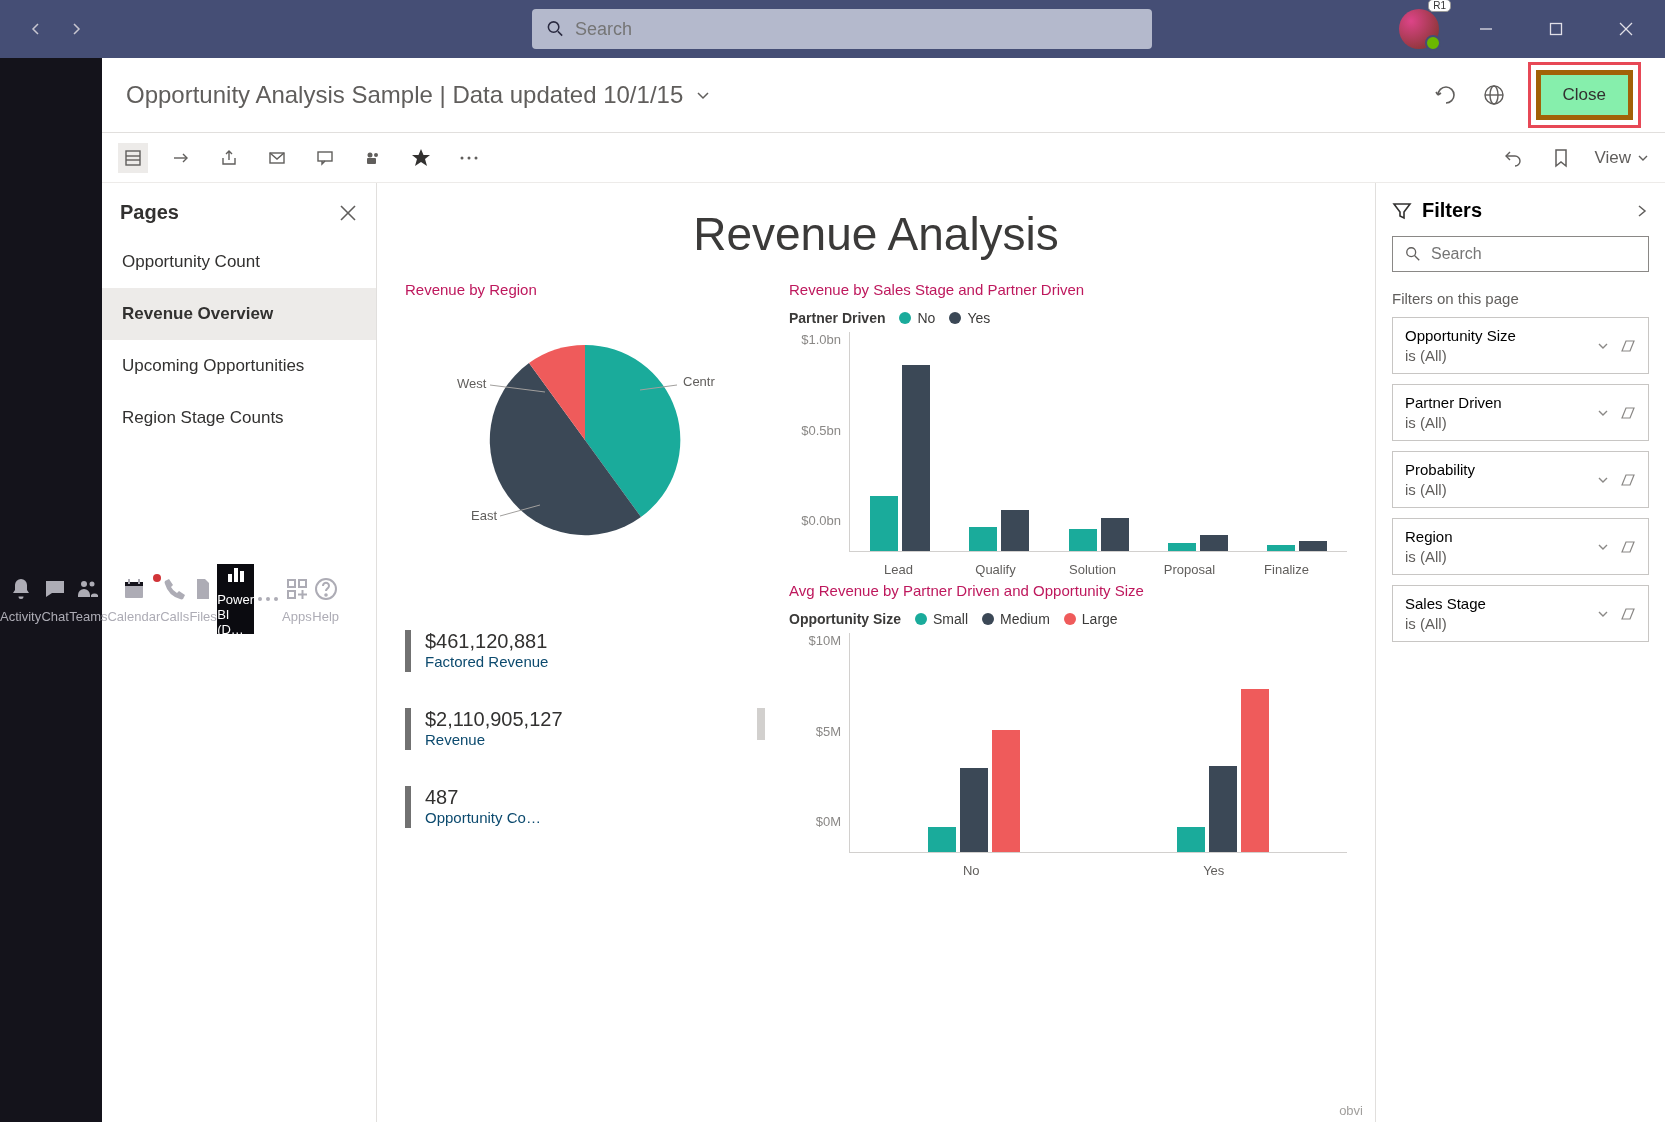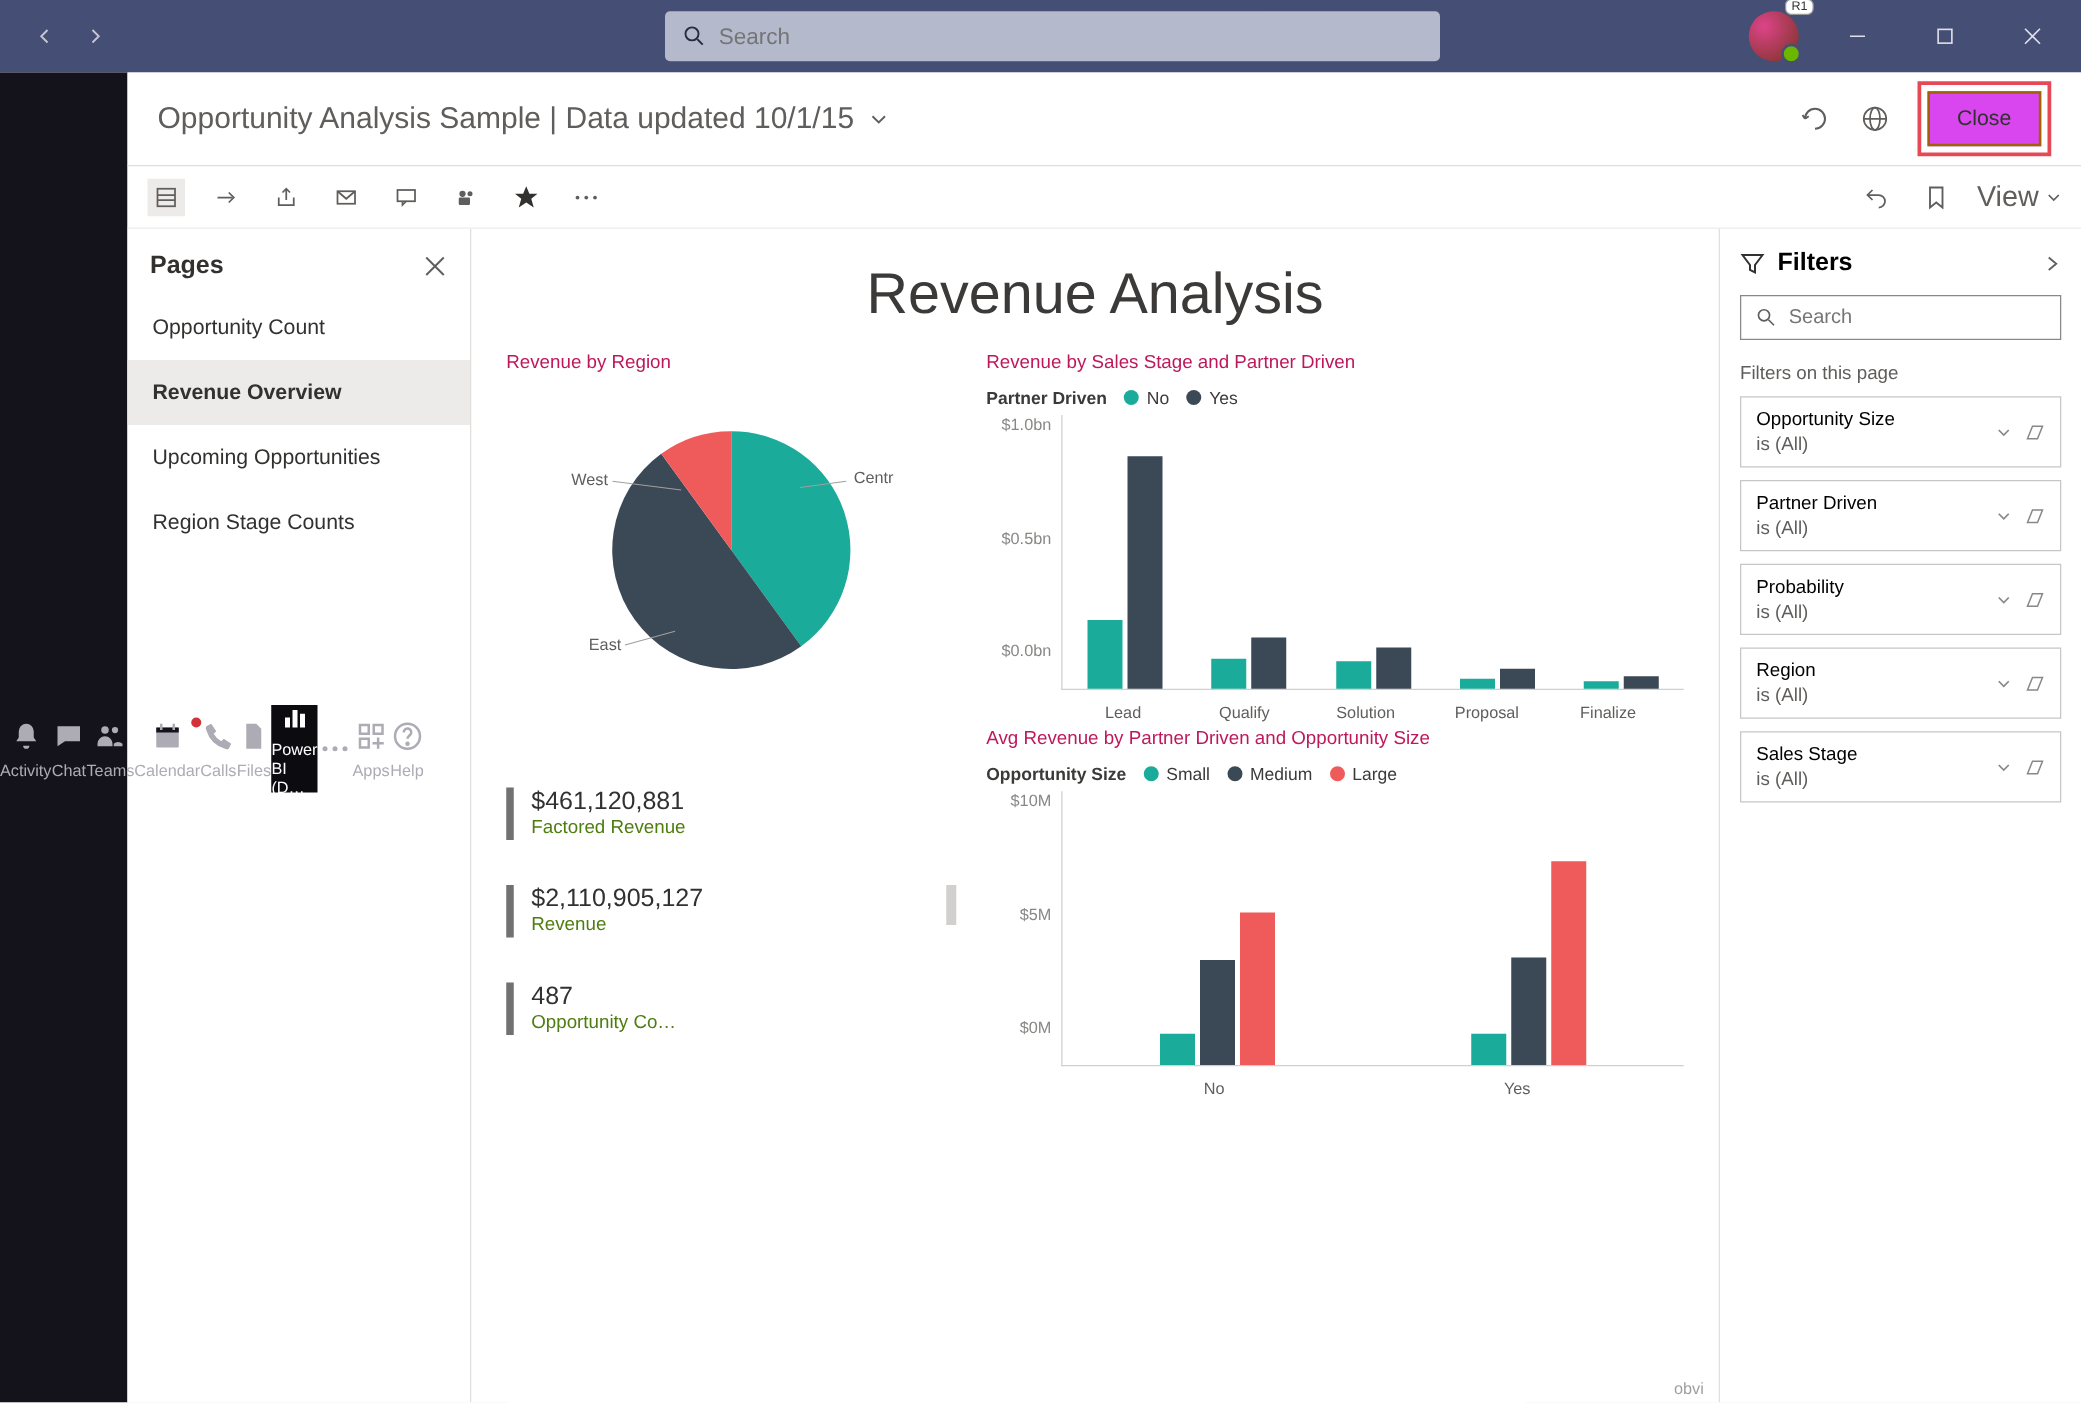--- a/index.html
+++ b/index.html
@@ -22,21 +22,21 @@
 .rail-item.active { background:#0b0b10; color:#fff; }
 .rail-item .dot { position:absolute; top:10px; right:28px; width:8px; height:8px; background:#d13438; border-radius:50%; }
 .rail-icon { width:28px; height:28px; display:flex; align-items:center; justify-content:center; }
 .rail-spacer { flex:1; }
 
 .main { flex:1; background:#fff; display:flex; flex-direction:column; }
 .hdr { height:75px; display:flex; align-items:center; padding:0 24px; border-bottom:1px solid #e1dfdd;justify-content:center; }
 .hdr-title { font-size:24px; color:#605e5c; font-weight:400; display:flex; align-items:center; gap:12px; }
 .hdr-right { margin-left:auto; display:flex; align-items:center; gap:20px; }
 .icon-btn { width:28px; height:28px; display:flex; align-items:center; justify-content:center; color:#605e5c; cursor:pointer; }
-.close-btn { border:2px solid #a16207; background:#d946ef; padding:10px 22px; font-size:17px; cursor:pointer; color:#323130; }
+.close-btn { border:5px solid #a16207; background:#86efac; padding:10px 22px; font-size:17px; cursor:pointer; color:#323130; }
 .close-highlight { padding:5px; border:3px solid #e74856; }
 .toolbar { height:50px; display:flex; align-items:center; padding:0 16px; gap:18px; border-bottom:1px solid #edebe9; }
 .toolbar .tool { width:30px; height:30px; display:flex; align-items:center; justify-content:center; color:#605e5c; cursor:pointer; }
 .toolbar .tool.boxed { background:#edebe9; }
 .toolbar-right { margin-left:auto; display:flex; align-items:center; gap:18px; color:#605e5c; }
 
 .content { flex:1; display:flex; overflow:hidden; }
 .pages-panel { width:275px; border-right:1px solid #e1dfdd; background:#fff; }
 .pages-hdr { display:flex; align-items:center; justify-content:space-between; padding:18px 18px 12px; }
 .pages-hdr h3 { font-size:20px; font-weight:700; color:#323130; }
@@ -46,21 +46,21 @@
 .report h1 { font-size:46px; font-weight:300; color:#3b3a39; text-align:center; margin-bottom:20px; }
 .viz-row { display:flex; gap:24px; }
 .viz-col-left { width:360px; }
 .viz-col-right { flex:1; }
 .viz-title { font-size:15px; color:#be185d; margin-bottom:12px; }
 .pie-wrap { display:flex; justify-content:center; align-items:center; position:relative; height:260px; }
 .kpi-list { margin-top:60px; }
 .kpi { display:flex; gap:14px; margin-bottom:36px; align-items:flex-start; }
 .kpi-bar { width:6px; height:42px; background:#717171; }
 .kpi-val { font-size:20px; color:#323130; }
-.kpi-lbl { font-size:15px; color:#4d7c0f; }
+.kpi-lbl { font-size:15px; color:#0c4a6e; }
 .chart-box { margin-bottom:30px; }
 .legend-row { display:flex; align-items:center; gap:14px; font-size:14px; color:#3b3a39; margin-bottom:6px; }
 .legend-title { font-weight:600; }
 .legend-item { display:flex; align-items:center; gap:6px; }
 .legend-swatch { width:12px; height:12px; border-radius:50%; }
 .bar-chart { position:relative; height:220px; display:flex; }
 .y-axis { width:60px; display:flex; flex-direction:column; justify-content:space-between; font-size:13px; color:#8a8886; text-align:right; padding-right:8px; padding-bottom:24px; }
 .plot { flex:1; display:flex; align-items:flex-end; border-left:1px solid #d2d0ce; border-bottom:1px solid #d2d0ce; position:relative; }
 .bar-group { flex:1; display:flex; align-items:flex-end; justify-content:center; gap:4px; height:100%; position:relative; padding-bottom:0; }
 .bar { width:28px; }
@@ -314,21 +314,21 @@
             <svg width="20" height="20" viewBox="0 0 20 20" fill="none" stroke="#605e5c" stroke-width="1.4">
               <path d="M7 4L3 8l4 4"></path>
               <path d="M3 8h9a5 5 0 110 10"></path>
             </svg>
           </span>
         <span class="tool">
             <svg width="18" height="20" viewBox="0 0 18 20" fill="none" stroke="#605e5c" stroke-width="1.5">
               <path d="M4 2h10v16l-5-4-5 4V2z"></path>
             </svg>
           </span>
-        <span style="display:flex;align-items:center;gap:6px;font-size:23px;cursor:pointer;">
+        <span style="display:flex;align-items:center;gap:6px;font-size:17px;cursor:pointer;">
             <span>View</span>
             <svg width="12" height="12" viewBox="0 0 12 12">
               <path d="M2 4l4 4 4-4" stroke="#605e5c" stroke-width="1.4" fill="none"></path>
             </svg>
           </span>
       </div>
     </div>
     <div class="content">
 
       <div class="pages-panel">

